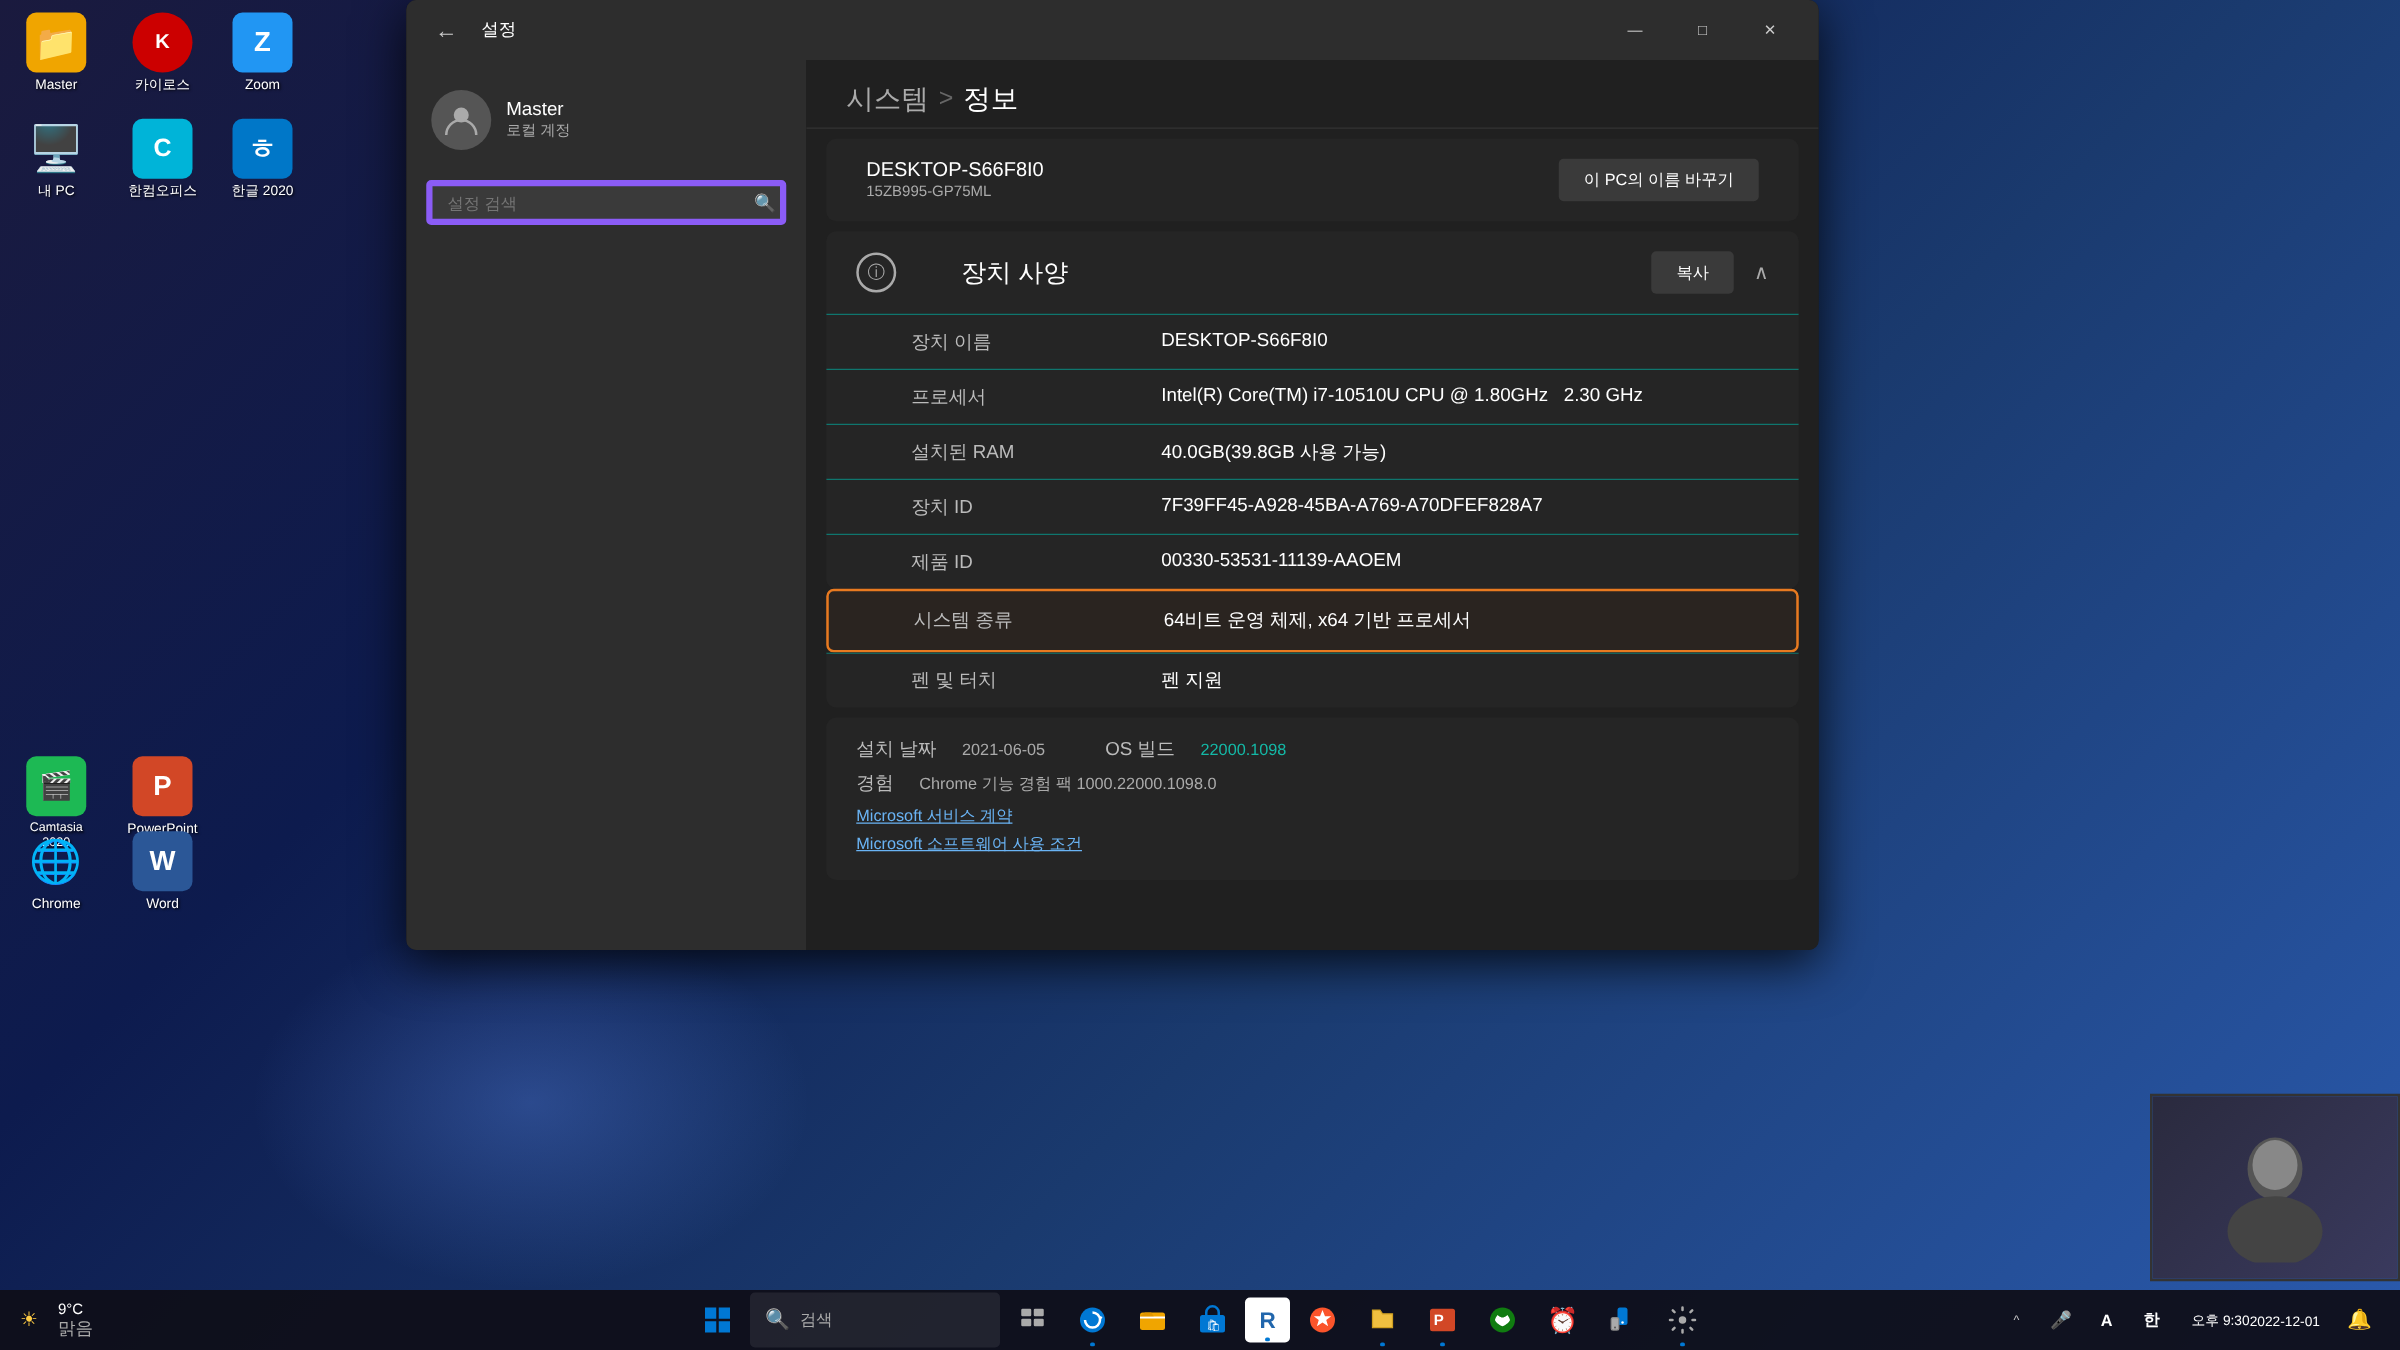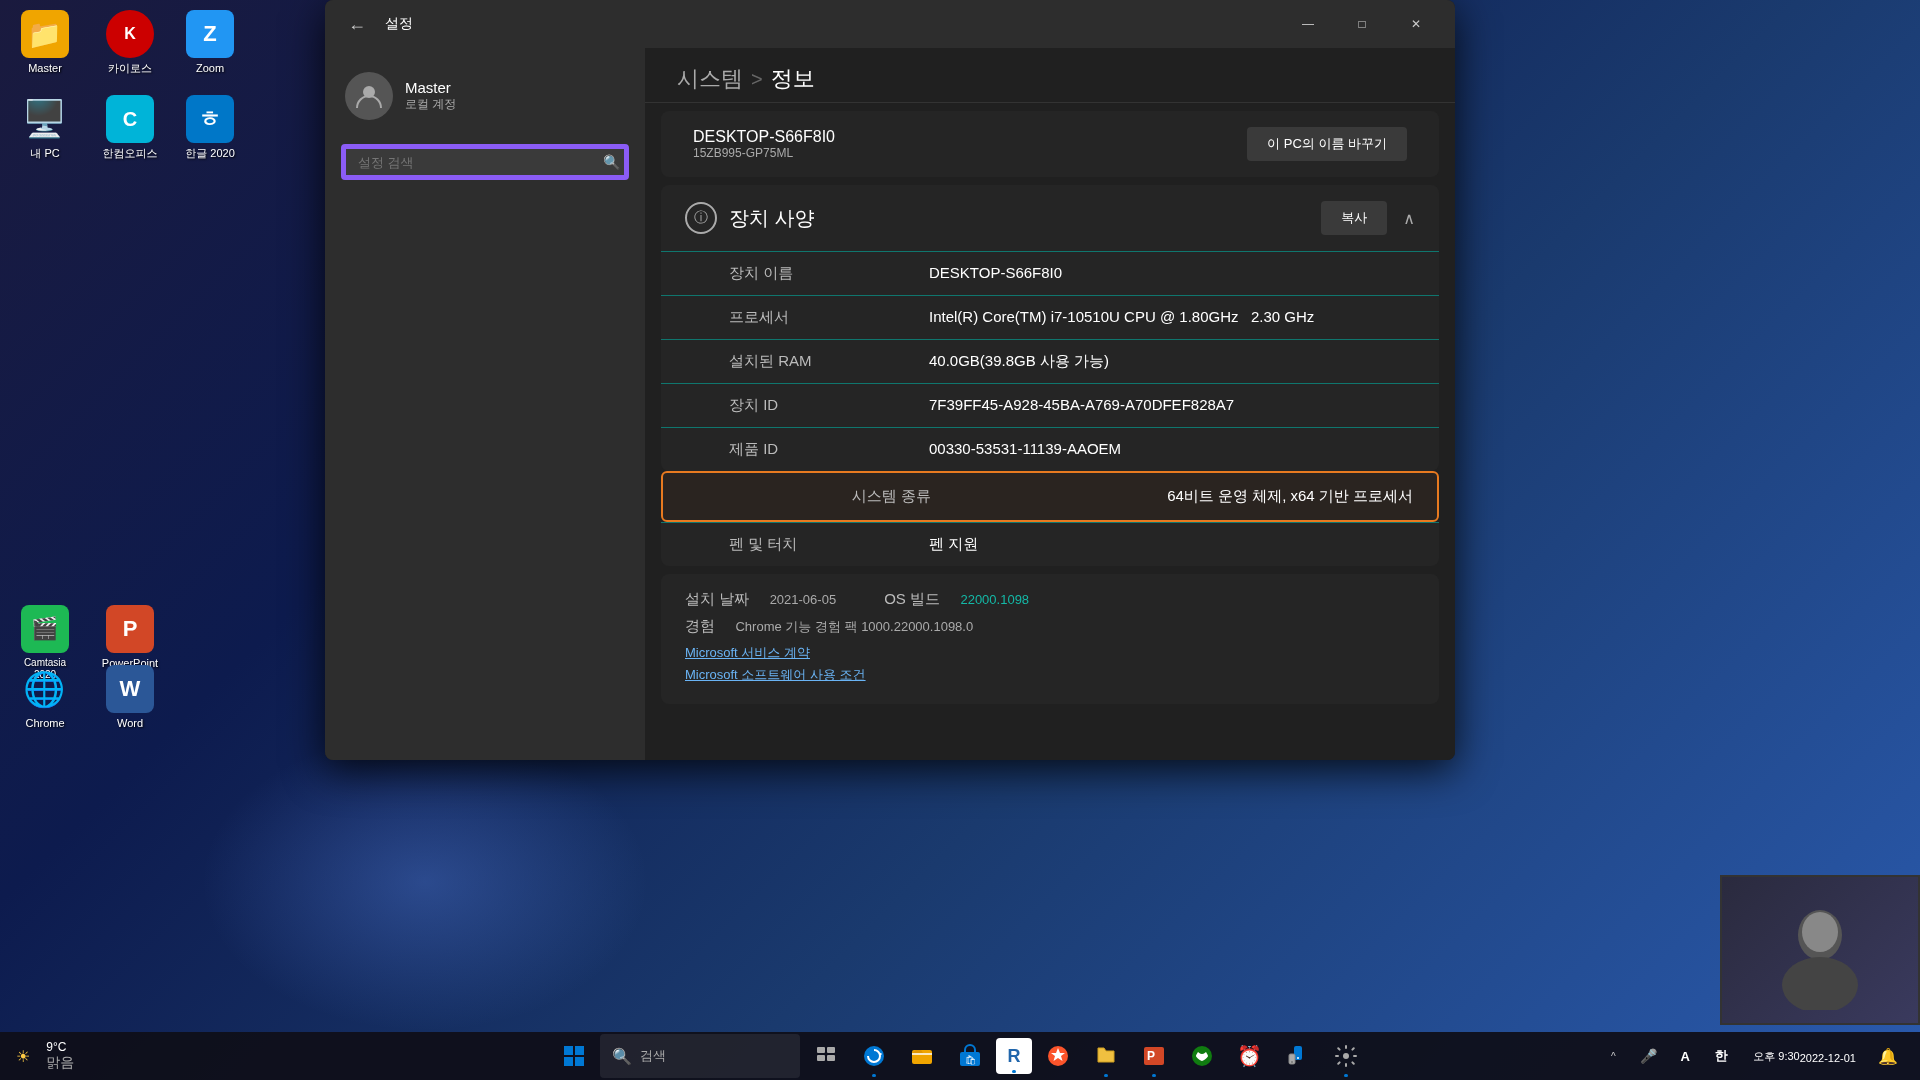--- a/index.html
+++ b/index.html
@@ -251,20 +251,21 @@
       border-radius: 50%;
       border: 2px solid #aaa;
       display: flex; align-items: center; justify-content: center;
       color: #aaa;
       font-size: 14px;
     }
     .specs-title {
       color: #fff;
       font-size: 20px;
       font-weight: 400;
+      margin-left: 40px;
     }
     .specs-actions {
       display: flex;
       align-items: center;
       gap: 16px;
     }
     .copy-btn {
       background: #3a3a3a;
       color: #fff;
       border: none;
@@ -567,21 +568,21 @@
           <span class="spec-label">장치 ID</span>
           <span class="spec-value">7F39FF45-A928-45BA-A769-A70DFEF828A7</span>
         </div>
         <div class="spec-row">
           <span class="spec-label">제품 ID</span>
           <span class="spec-value">00330-53531-11139-AAOEM</span>
         </div>
       </div>
 
       <div style="margin: -8px 16px 0; border: 2.5px solid #e87a20; border-radius: 6px; background: rgba(232,122,32,0.05); padding: 0;">
-        <div class="spec-row" style="border-top: none; padding: 14px 24px 14px 68px; text-align: right;">
+        <div class="spec-row" style="border-top: none; padding: 14px 24px 14px 68px;">
           <span class="spec-label">시스템 종류</span>
           <span class="spec-value">64비트 운영 체제, x64 기반 프로세서</span>
         </div>
       </div>
 
       <div style="margin: 0 16px 8px; background: #252525; border-radius: 0 0 8px 8px; overflow: hidden;">
         <div class="spec-row">
           <span class="spec-label">펜 및 터치</span>
           <span class="spec-value">펜 지원</span>
         </div>

